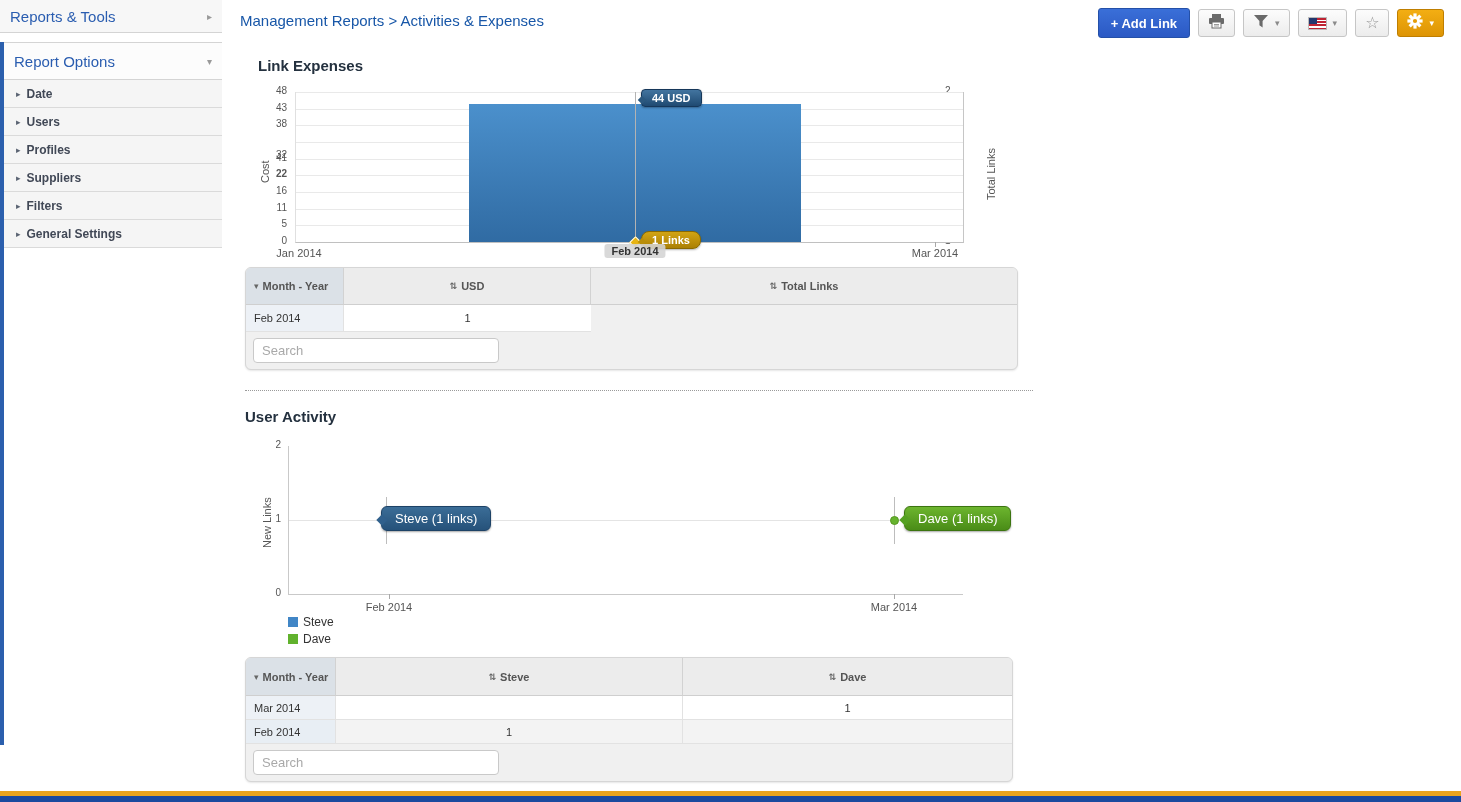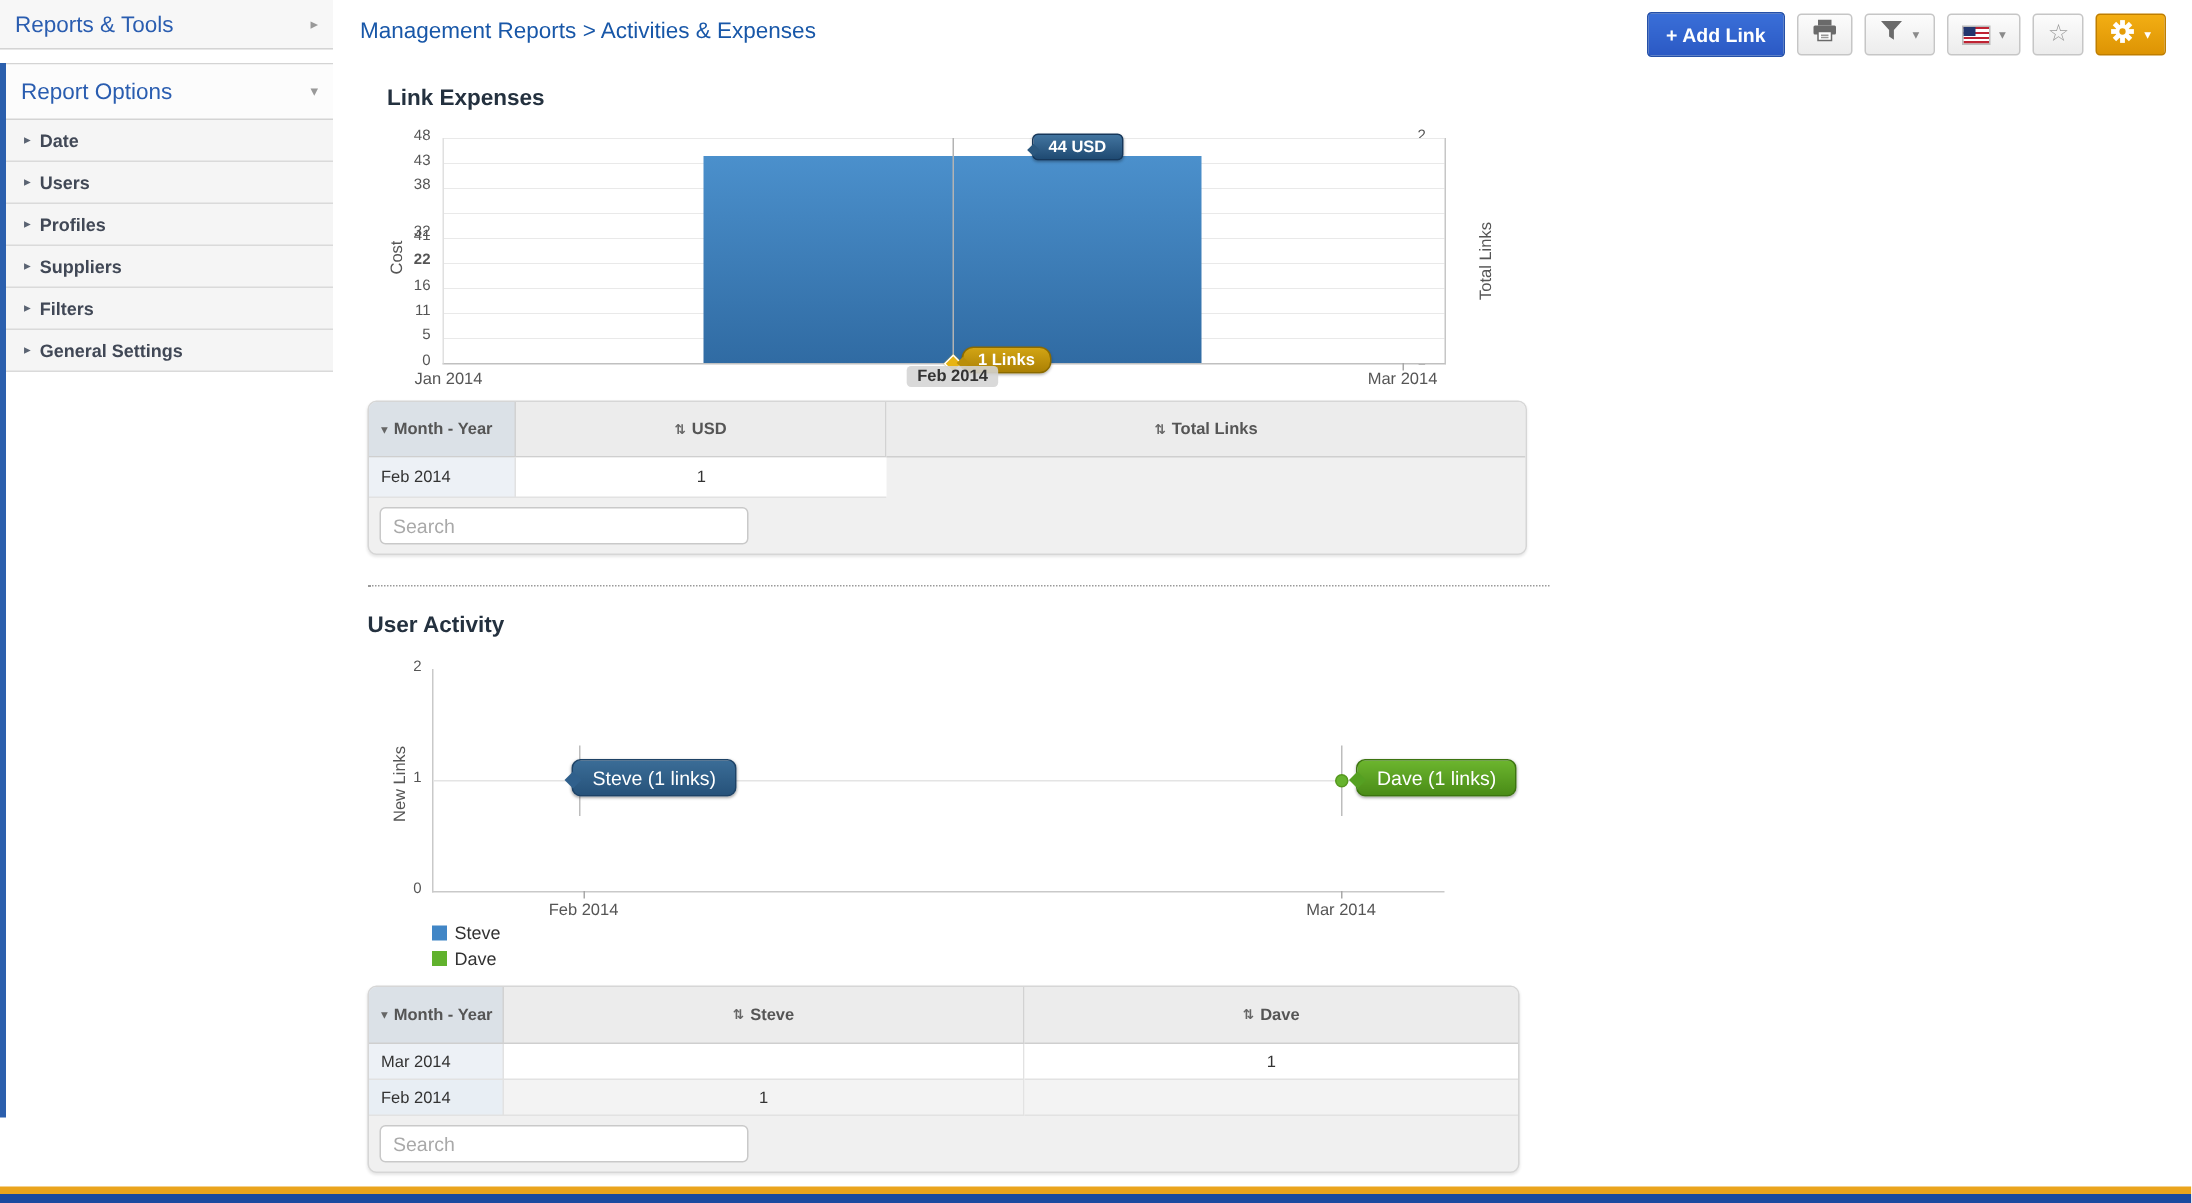--- a/index.html
+++ b/index.html
@@ -231,21 +231,21 @@
     <span class="ytick" style="left:700px;width:30px;text-align:left;top:1px;">2</span>
     <span class="ytick" style="left:700px;width:30px;text-align:left;top:151px;">1</span>
 
     <div class="plot1">
       <div class="bar1"></div>
       <div class="xhair1"></div>
       <span class="xtick" style="left:3px;top:155px;">Jan 2014</span>
       <span class="xtick" style="left:639px;top:155px;">Mar 2014</span>
       <span class="tickmark" style="left:639px;"></span>
       <div class="diamond"></div>
-      <div class="tip tip-blue" style="left:345px;top:-3px;margin-left:47px;">44 USD</div>
+      <div class="tip tip-blue" style="left:345px;top:-3px;">44 USD</div>
       <div class="tip tip-gold" style="left:345px;top:139px;">1 Links</div>
       <div class="xhair-label" style="left:339px;top:152px;">Feb 2014</div>
     </div>
   </div>
 
   <div class="tbl" style="left:245px;top:267px;width:771px;">
     <div class="trow" style="grid-template-columns:98px 247px 1fr;">
       <div class="th first" style="height:37px;">
         <span class="sort">▾</span>
         <span>Month - Year</span>

